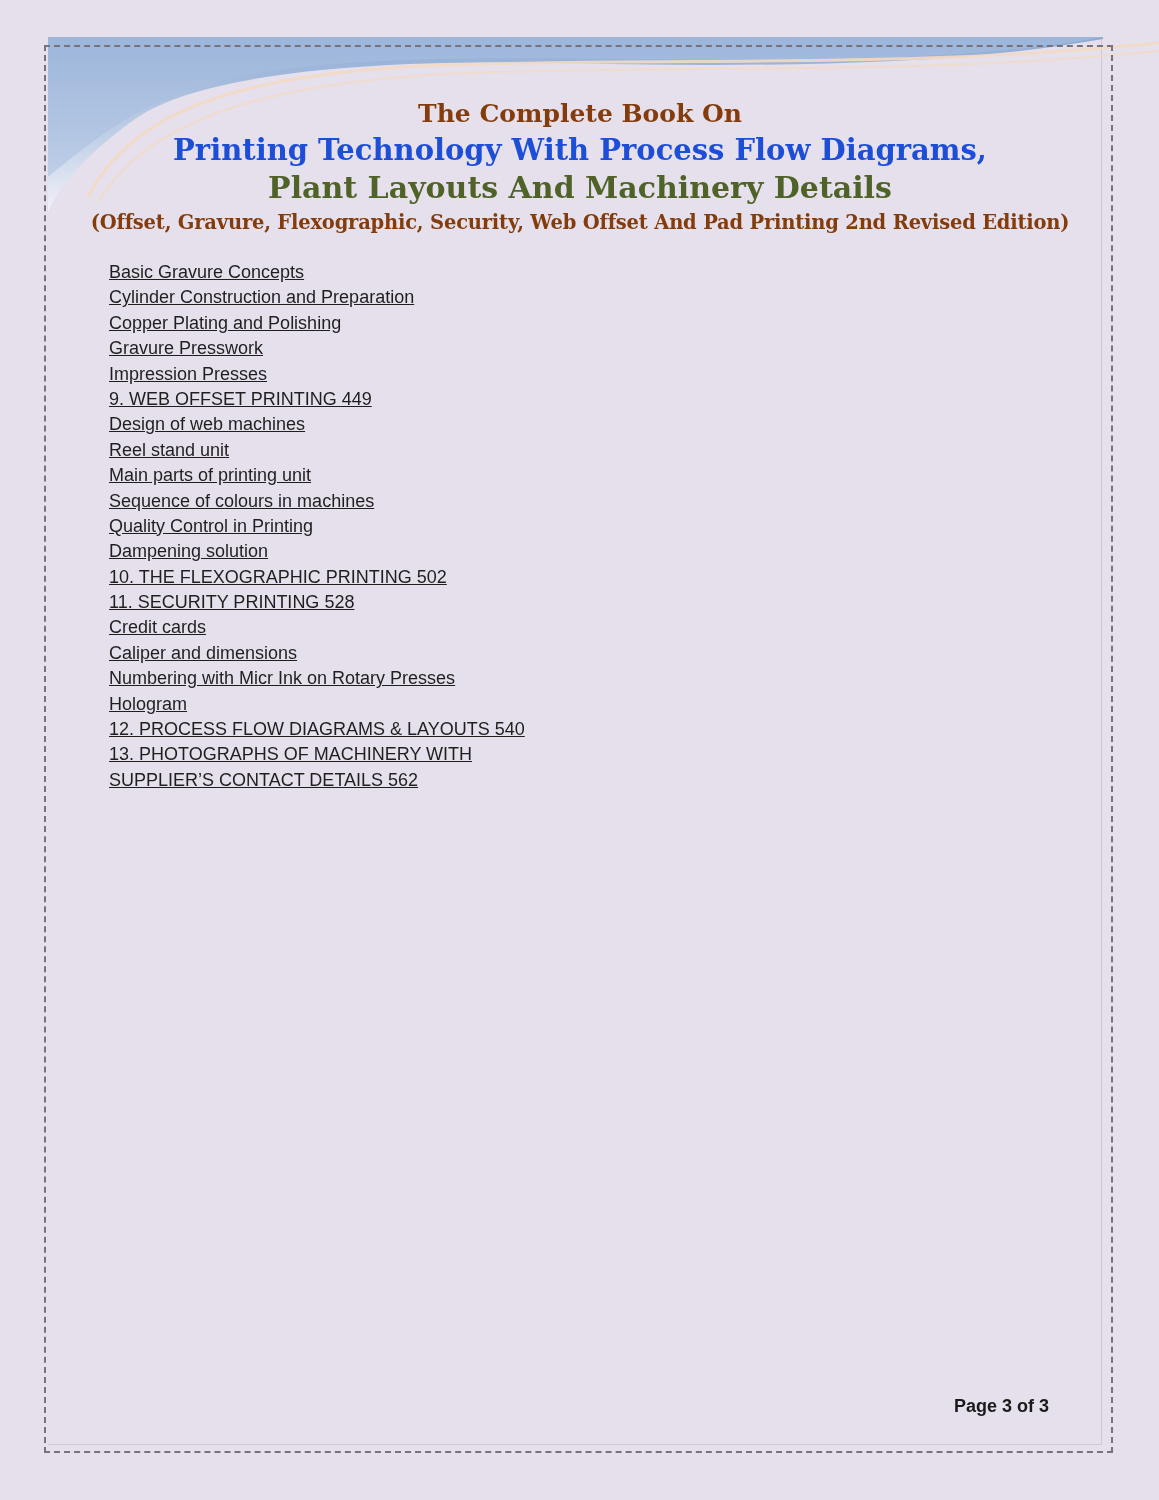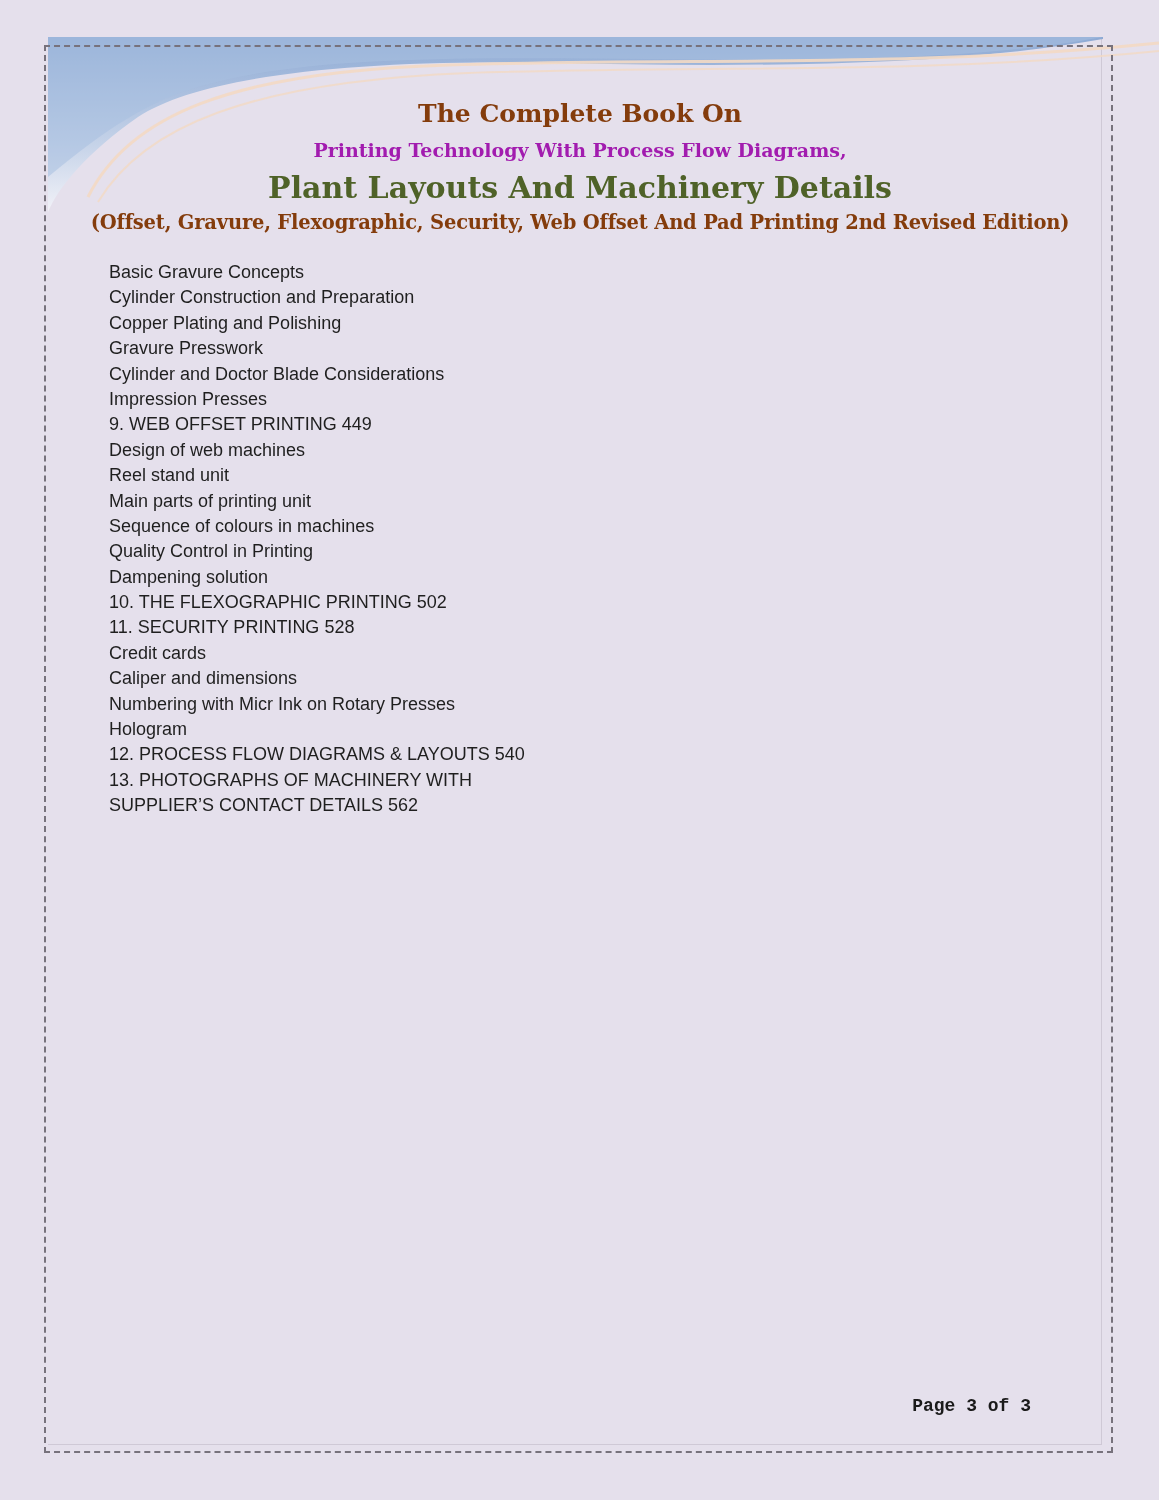--- a/index.html
+++ b/index.html
@@ -17,31 +17,31 @@
     position:absolute; left:44px; top:45px; width:1069px; height:1408px;
     box-sizing:border-box;
     border:2px dashed #77727c;
   }
   .header-swoosh { position:absolute; left:48px; top:37px; width:1111px; height:180px; }
   .title-block {
     position:absolute; left:60px; top:96px; width:1040px; text-align:center;
     font-family: "DejaVu Serif", "Liberation Serif", serif; font-weight:bold;
   }
   .t1 { color:#843c0c; font-size:25px; line-height:36px; }
-  .t2 { color:#a21caf; font-size:19px; line-height:36px; }
+  .t2 { color:#1d4ed8; font-size:29px; line-height:36px; }
   .t3 { color:#4f6228; font-size:30px; line-height:40px; }
   .t4 { color:#843c0c; font-size:19.5px; line-height:30px; letter-spacing:-0.2px; }
   .toc {
     position:absolute; left:109px; top:260px; margin:0; padding:0; list-style:none;
-    font-family: "Liberation Sans", "DejaVu Sans", sans-serif; font-size:18px; color:#1f1f1f;
+    font-family: "Liberation Sans", "DejaVu Sans", sans-serif; font-size:18px; color:#1f1f1f;text-decoration:underline;
   }
   .toc li { height:25.4px; line-height:25.4px; white-space:nowrap; }
   .page-num {
-    position:absolute; right:128px; top:1396px;
-    font-family: Liberation Mono, monospace; font-weight:bold; font-size:18px; color:#1a1a1a;
+    position:absolute; right:110px; top:1396px;
+    font-family: Liberation Sans, sans-serif; font-weight:bold; font-size:18px; color:#1a1a1a;
   }
 </style>
 </head>
 <body>
 
 <div class="inner-frame"></div>
 
 <svg class="header-swoosh" viewBox="0 0 1111 180" preserveAspectRatio="none">
   <defs>
     <linearGradient id="blueg" x1="0" y1="0" x2="0" y2="1">
@@ -63,21 +63,20 @@
   <div class="t2">Printing Technology With Process Flow Diagrams,</div>
   <div class="t3">Plant Layouts And Machinery Details</div>
   <div class="t4">(Offset, Gravure, Flexographic, Security, Web Offset And Pad Printing 2nd Revised Edition)</div>
 </div>
 
 <ul class="toc">
   <li>Basic Gravure Concepts</li>
   <li>Cylinder Construction and Preparation</li>
   <li>Copper Plating and Polishing</li>
   <li>Gravure Presswork</li>
-  <li>Cylinder and Doctor Blade Considerations</li>
   <li>Impression Presses</li>
   <li>9. WEB OFFSET PRINTING 449</li>
   <li>Design of web machines</li>
   <li>Reel stand unit</li>
   <li>Main parts of printing unit</li>
   <li>Sequence of colours in machines</li>
   <li>Quality Control in Printing</li>
   <li>Dampening solution</li>
   <li>10. THE FLEXOGRAPHIC PRINTING 502</li>
   <li>11. SECURITY PRINTING 528</li>

